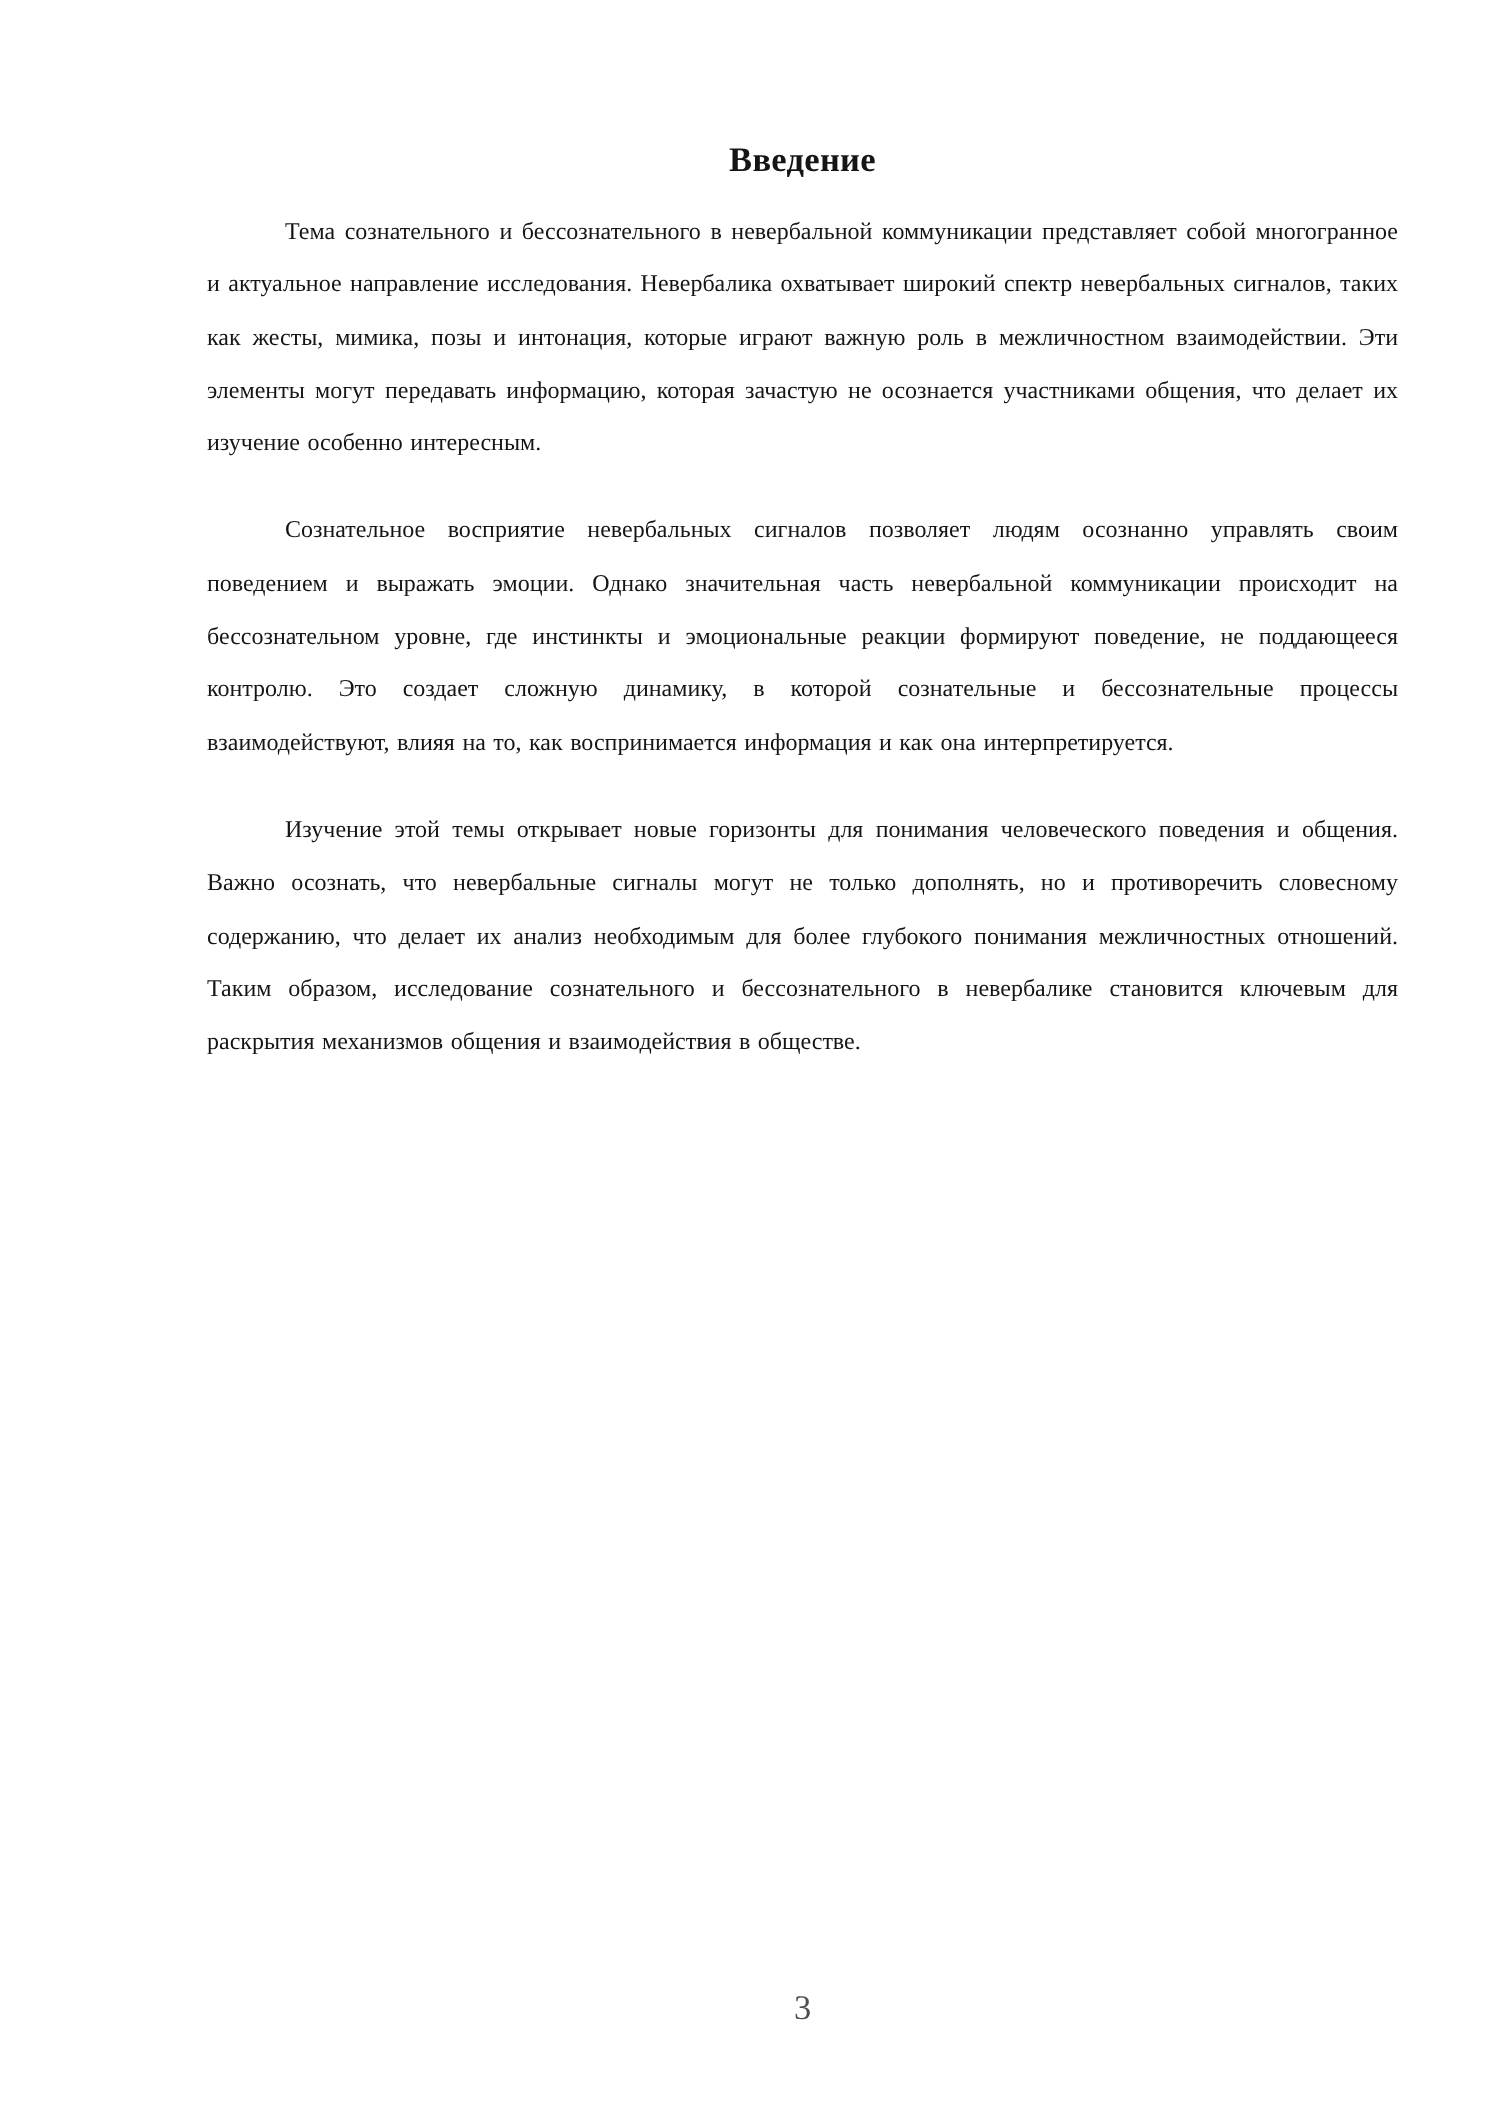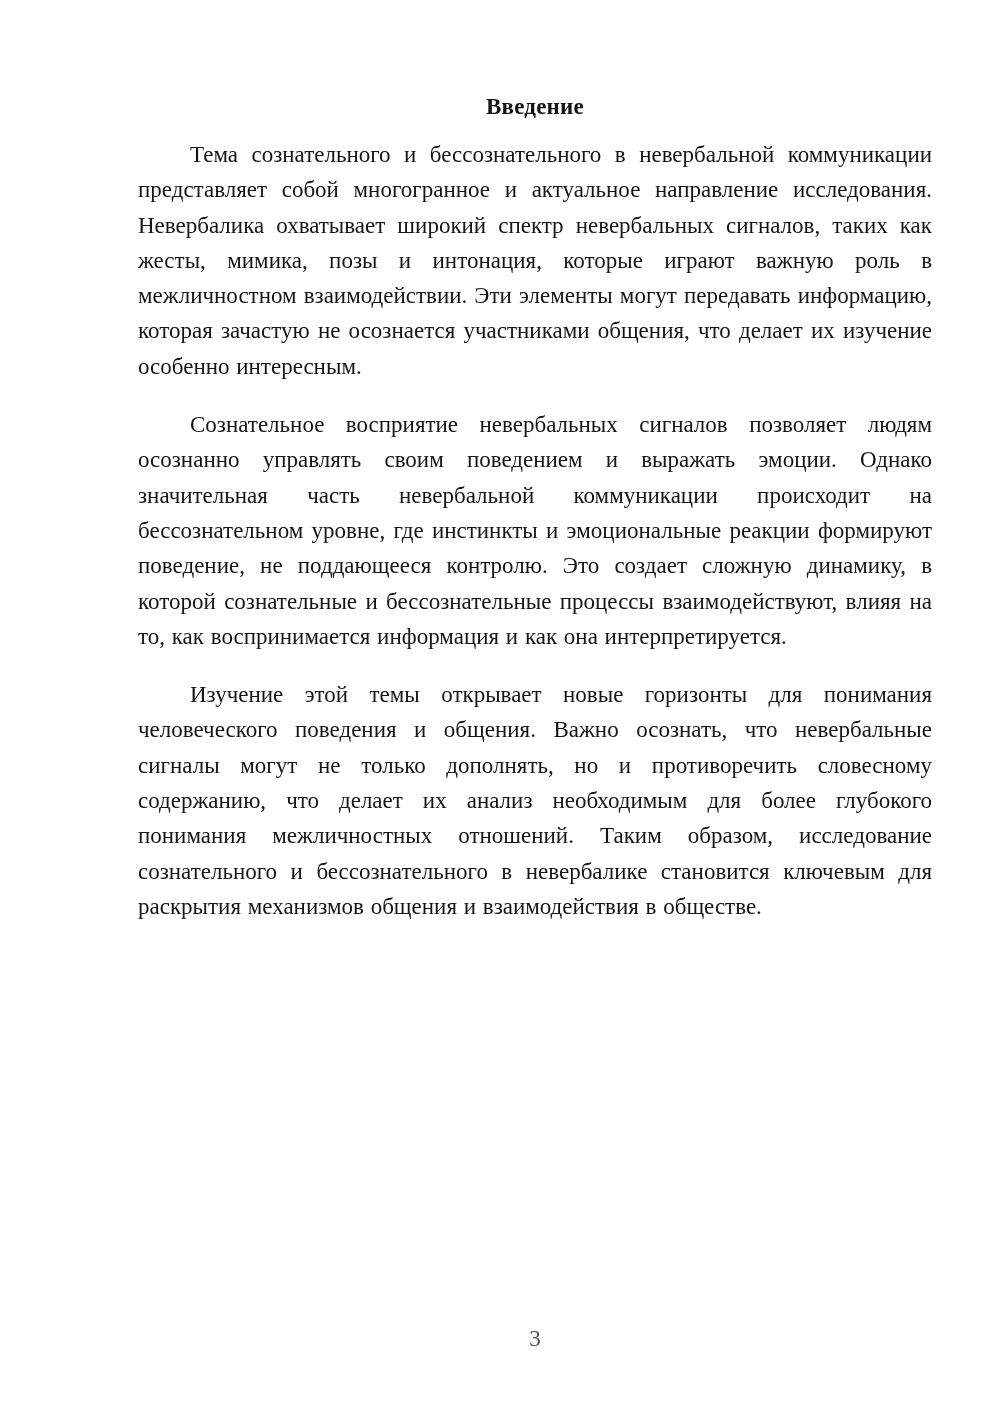--- a/index.html
+++ b/index.html
@@ -26,21 +26,21 @@
   .doc-title {
     margin: 0 0 13px 0;
     font-size: 23px;
     font-weight: bold;
     line-height: 35px;
     text-align: center;
     letter-spacing: 0.2px;
   }
   .para {
     margin: 0 0 23px 0;
-    font-size: 23px;
+    font-size: 16px;
     font-weight: normal;
     line-height: 35.3px;
     text-align: justify;
     text-indent: 52px;
     word-spacing: 1px;
   }
   .page-number {
     position: absolute;
     top: 1321px;
     left: 138px;

